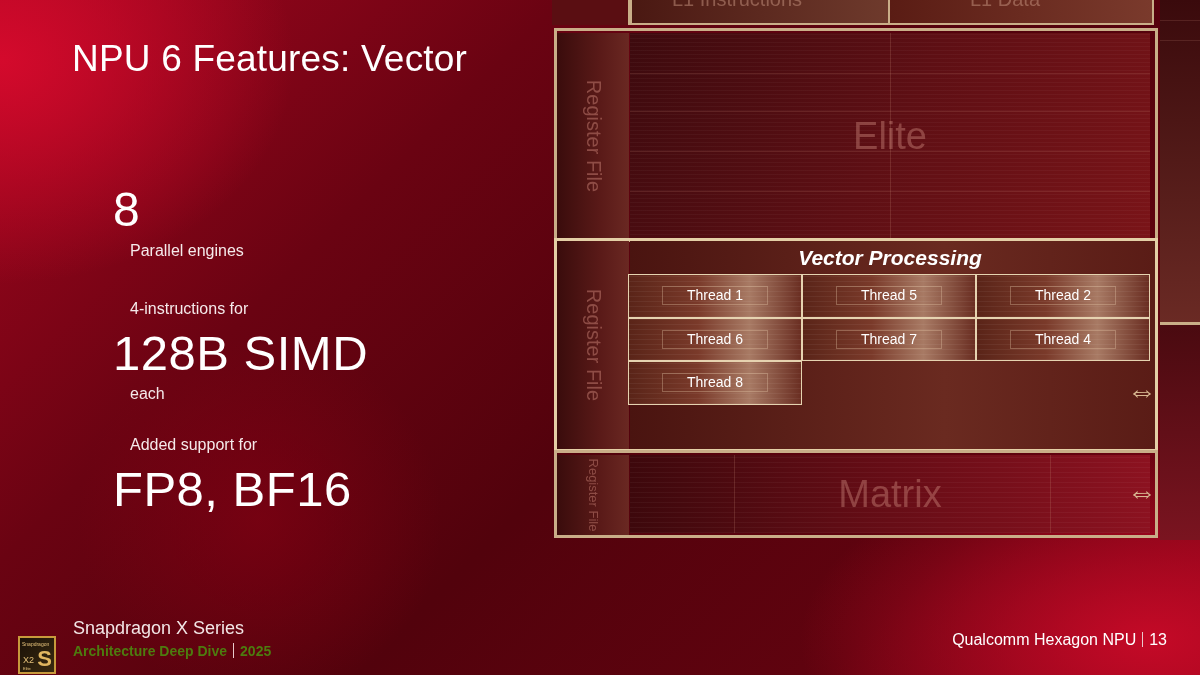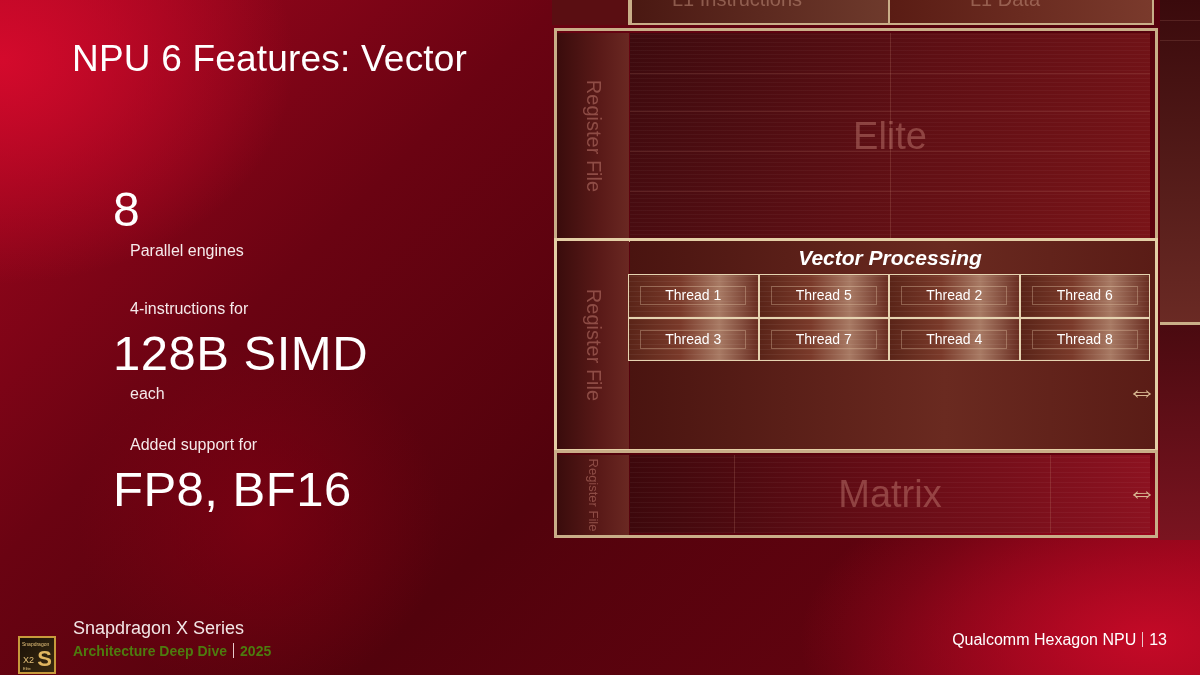--- a/index.html
+++ b/index.html
@@ -45,21 +45,21 @@
   }
   .hline { position:absolute; left:0; right:0; height:1px; background:rgba(200,140,120,0.18); }
   .vline { position:absolute; top:0; bottom:0; width:1px; background:rgba(200,140,120,0.22); }
 
   .vp-title {
     position:absolute; left:78px; top:242px; width:520px; height:32px;
     text-align:center; font-size:21px; line-height:32px; font-weight:bold; color:#fff;font-style:italic;
   }
   .threads {
     position:absolute; left:628px; top:274px; width:522px; height:174px;
-    display:grid; grid-template-columns:1fr 1fr 1fr 1fr; grid-template-rows:repeat(4,1fr);
+    display:grid; grid-template-columns:1fr 1fr 1fr; grid-template-rows:repeat(4,1fr);
   }
   .thread {
     border:1.5px solid #e6d3b0; box-sizing:border-box; position:relative;
     background:
       repeating-linear-gradient(0deg, rgba(255,255,255,0.05) 0 1px, transparent 1px 5px),
       linear-gradient(90deg, #5a2418 0%, #7a3a2a 40%, #a87a64 70%, #6a2e22 100%);
     display:flex; align-items:center; justify-content:center;
   }
   .thread span {
     border:1px solid rgba(230,200,170,0.35); padding:0 24px;
@@ -160,23 +160,20 @@
   <div class="thread">
       <span>Thread 5</span>
     </div>
   <div class="thread">
       <span>Thread 2</span>
     </div>
   <div class="thread">
       <span>Thread 6</span>
     </div>
   <div class="thread">
-      <span>Thread 3</span>
-    </div>
-  <div class="thread">
       <span>Thread 7</span>
     </div>
   <div class="thread">
       <span>Thread 4</span>
     </div>
   <div class="thread">
       <span>Thread 8</span>
     </div>
 </div>
 

